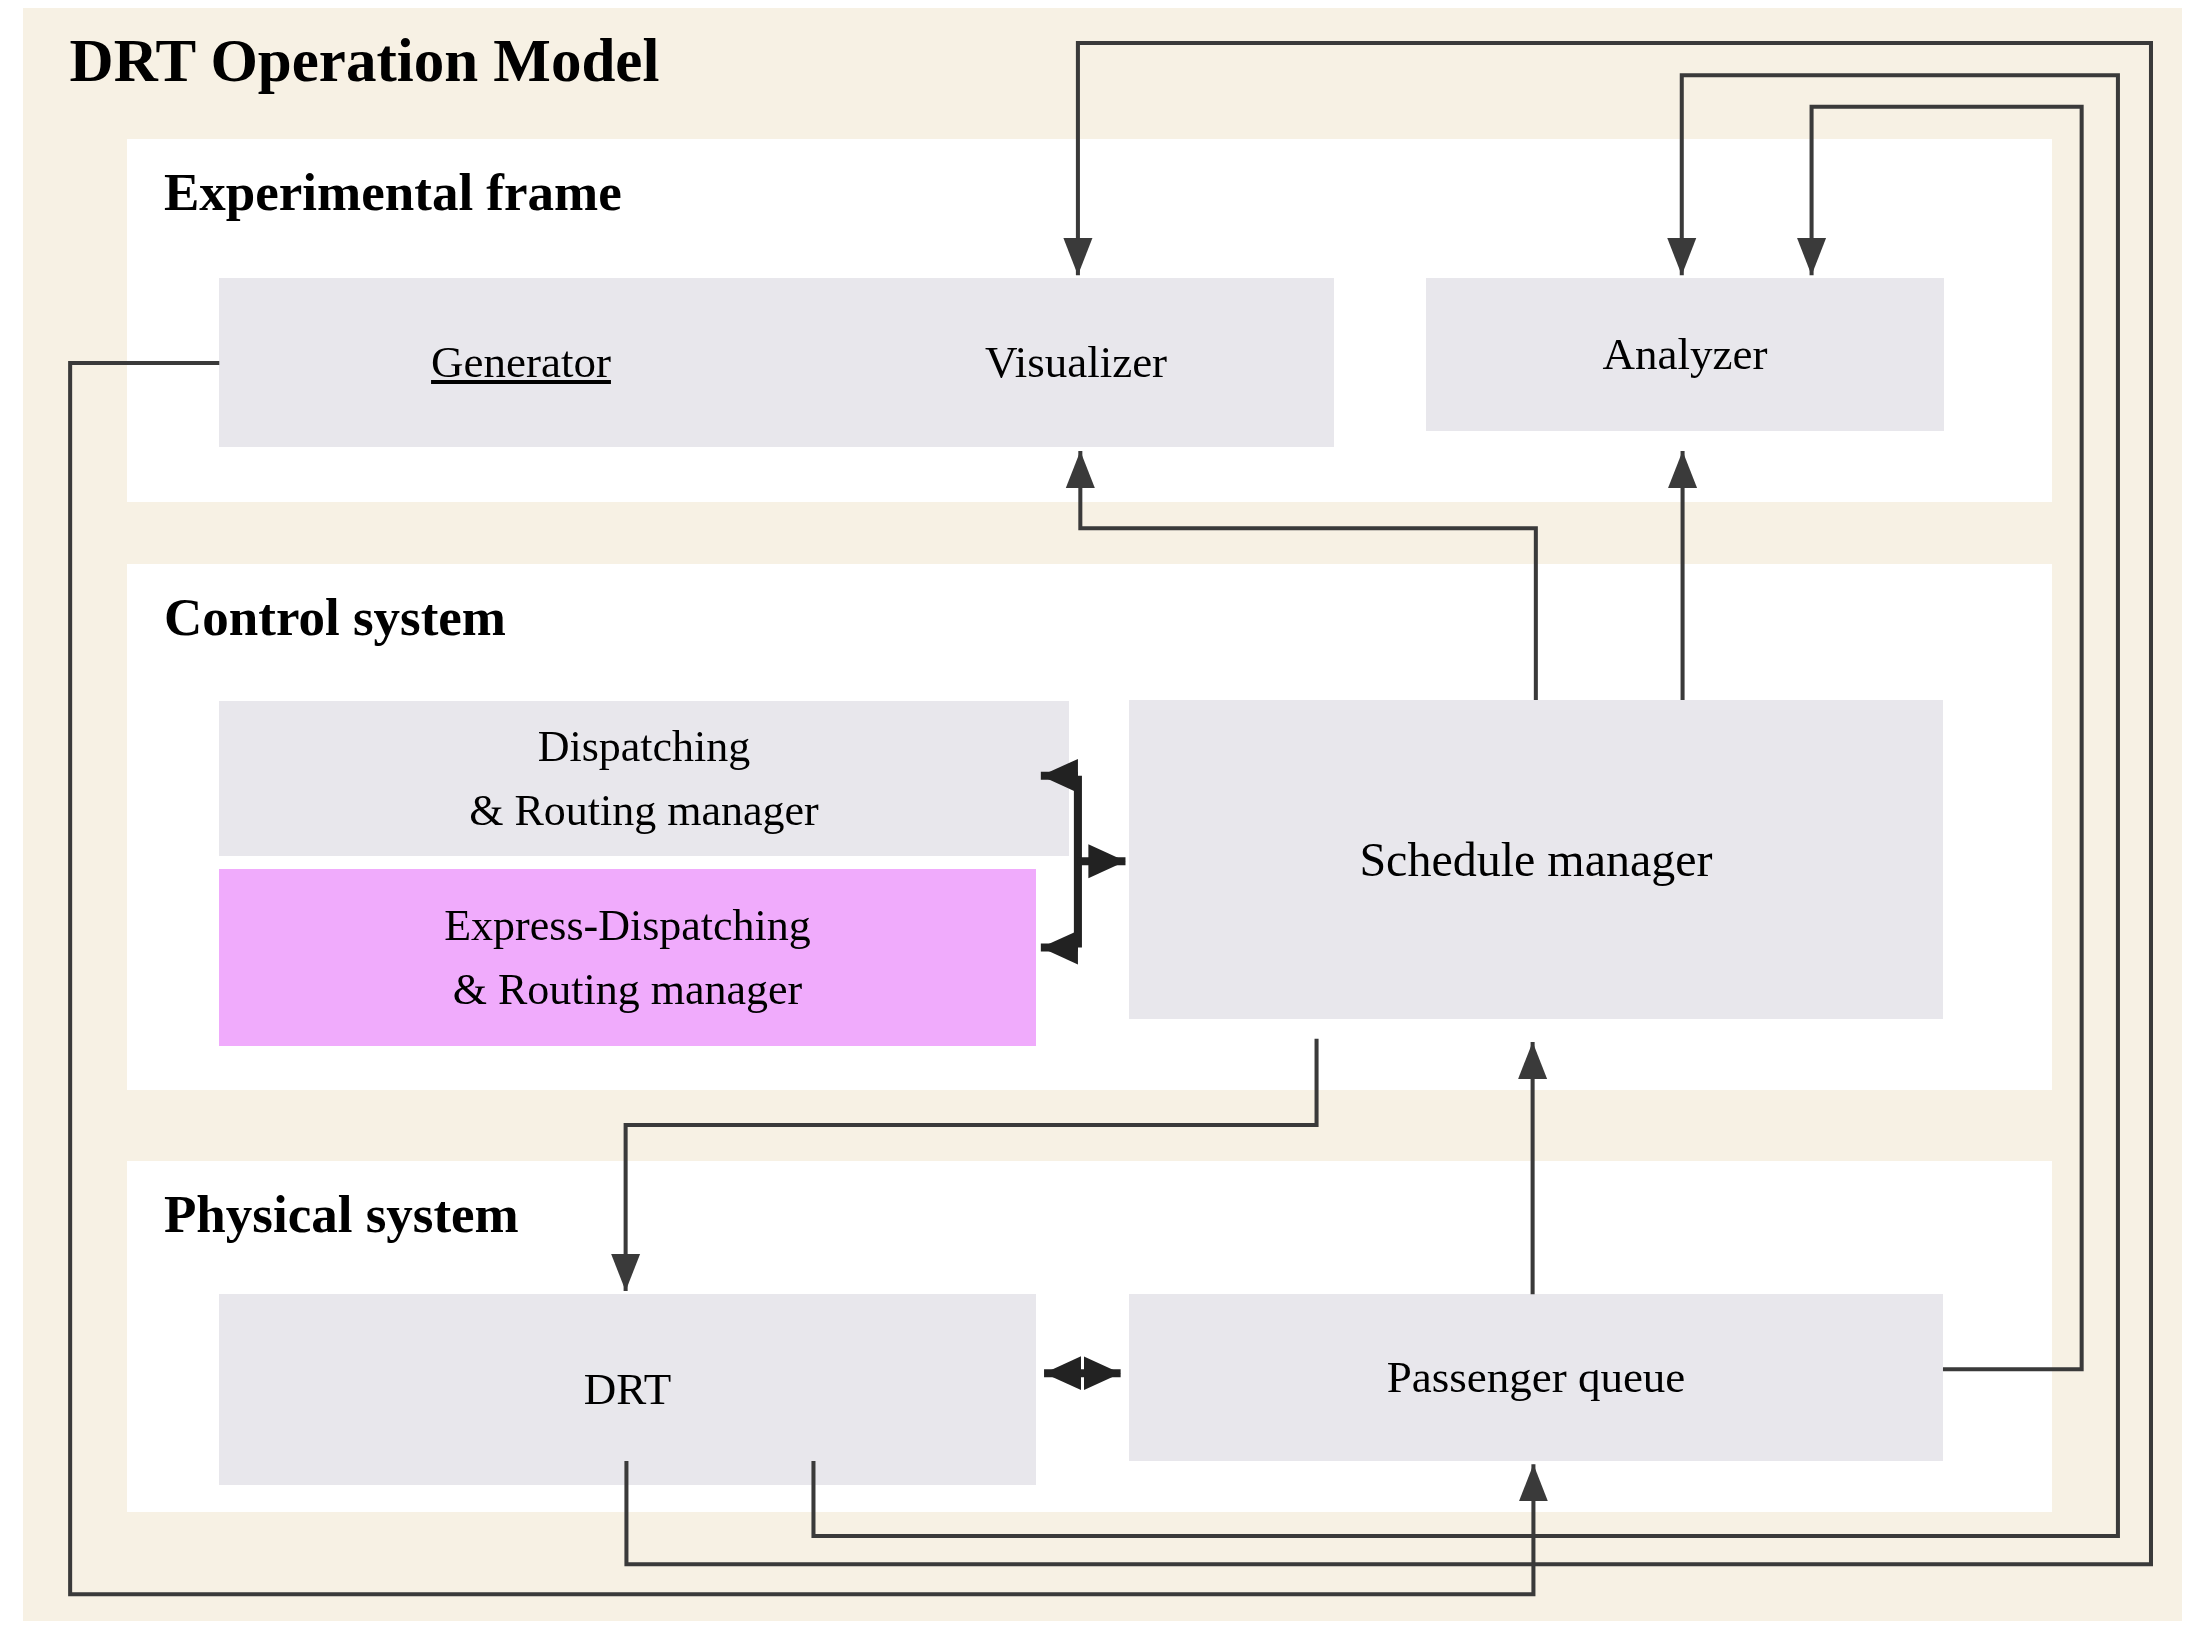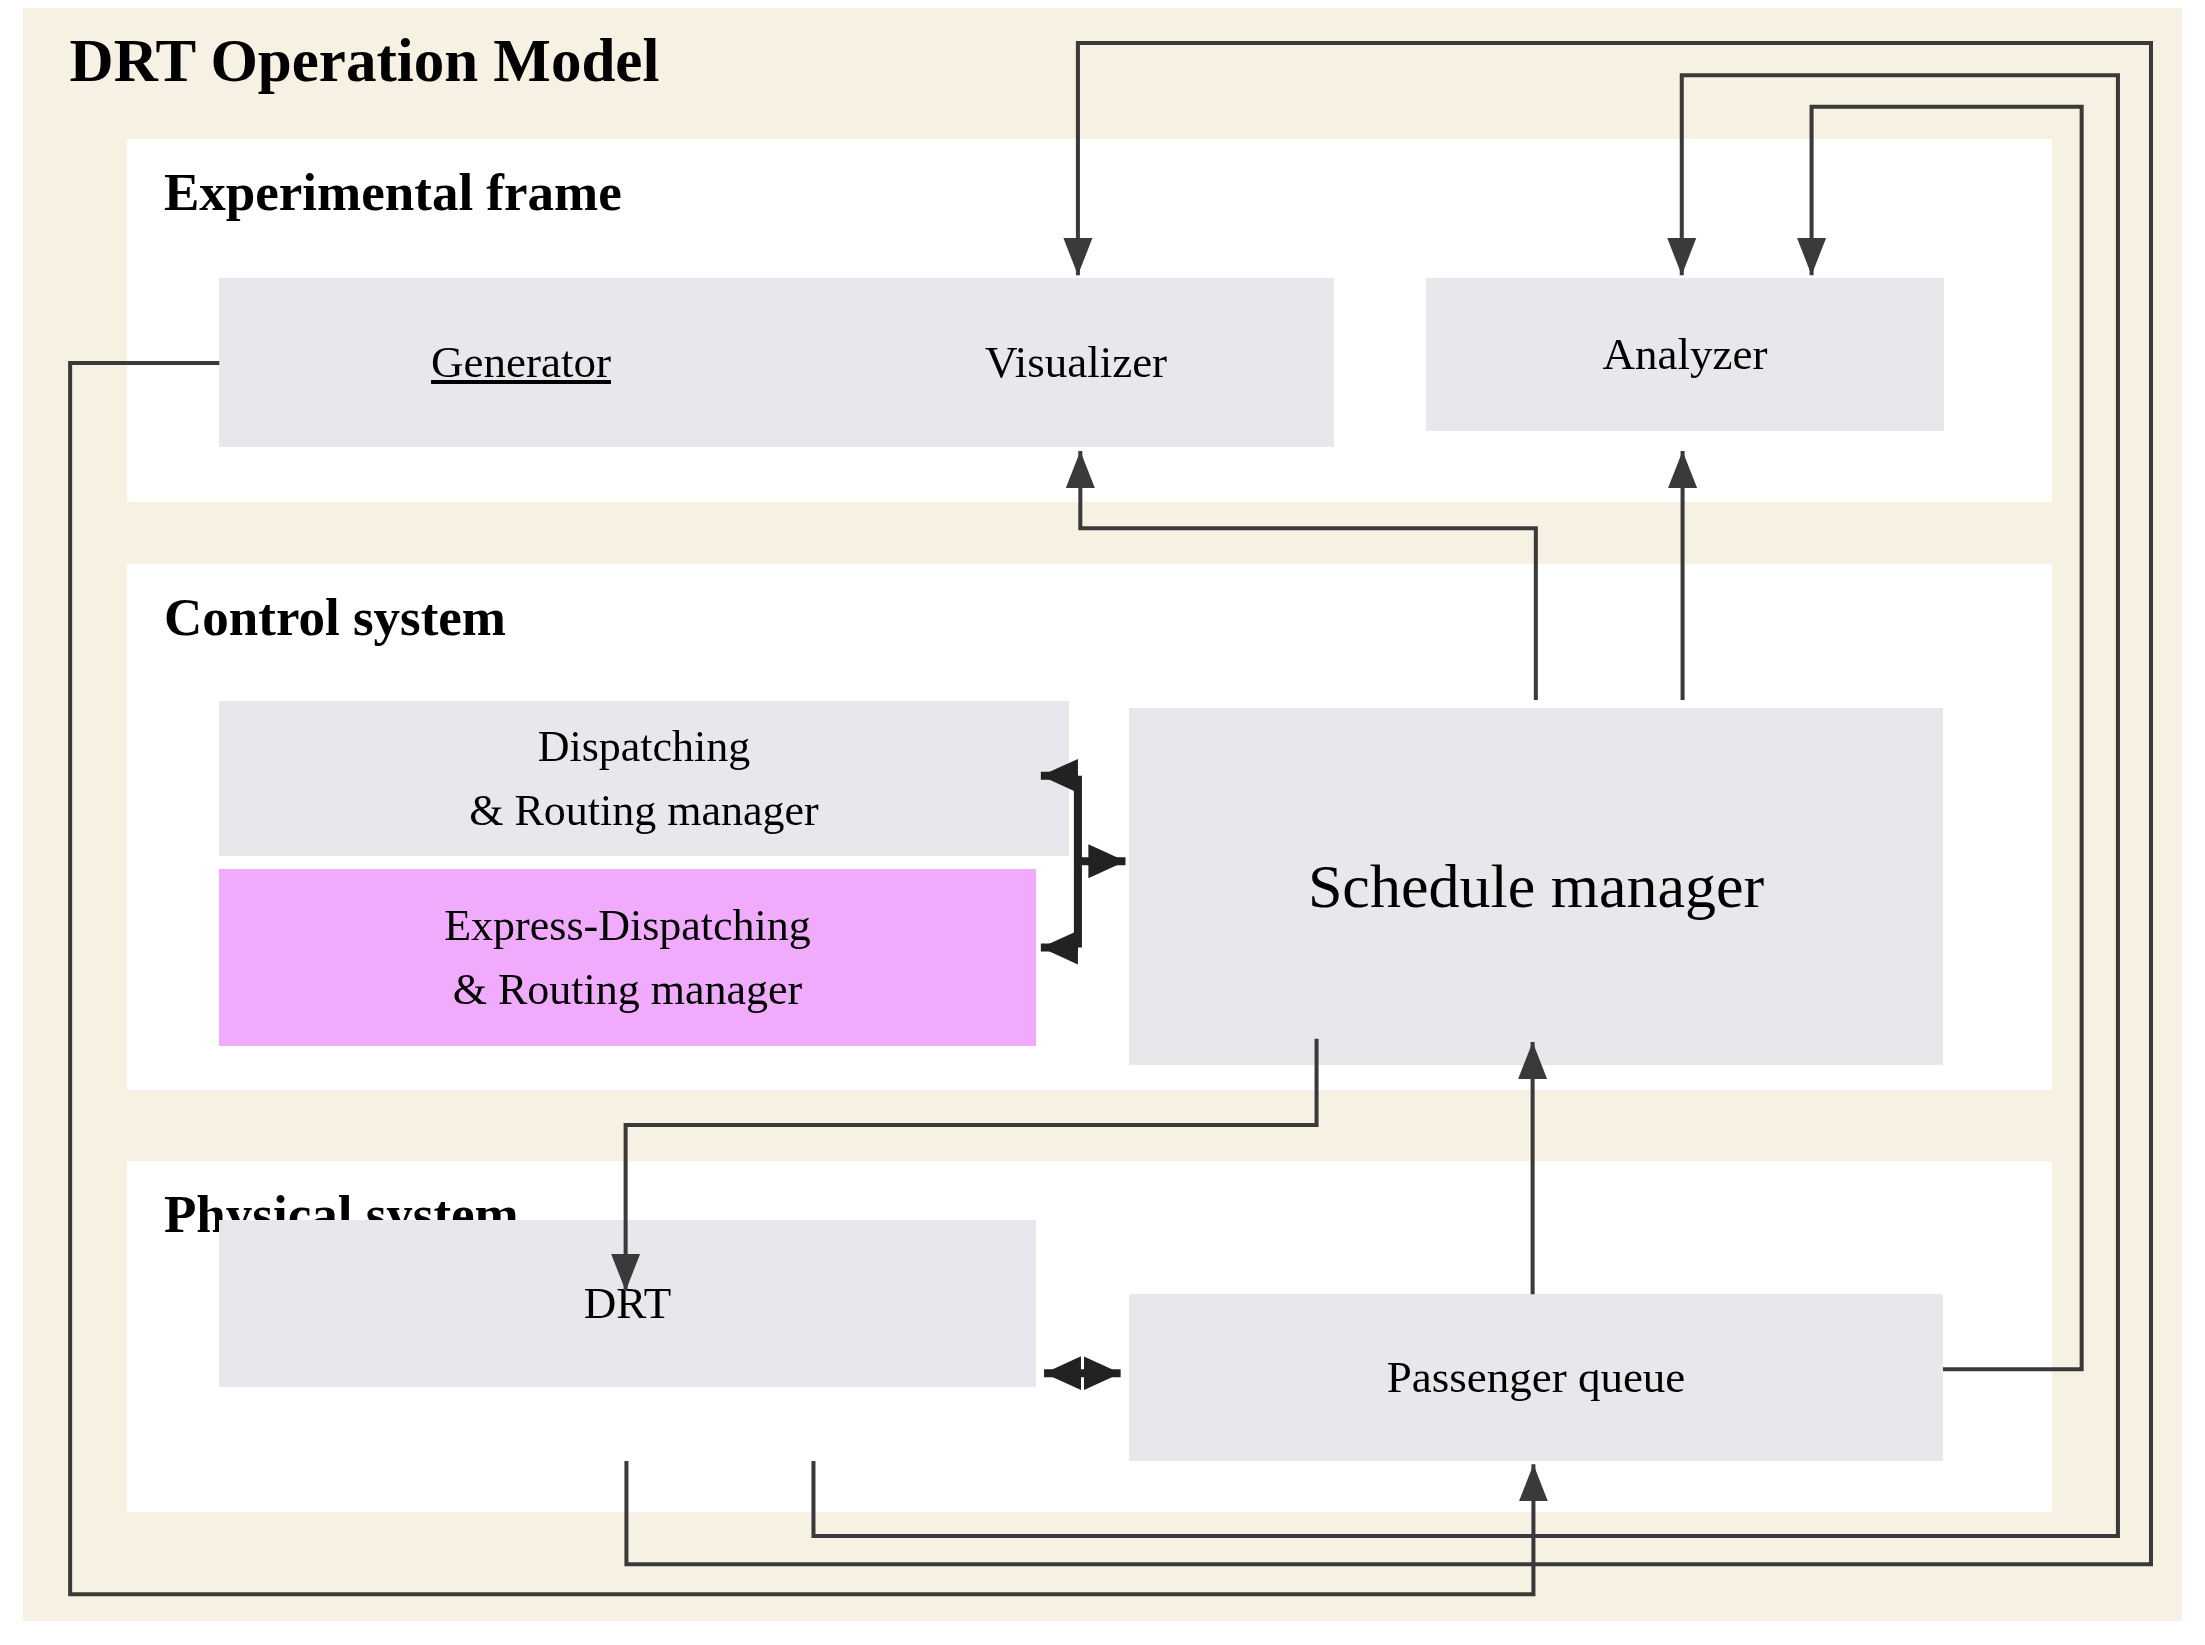--- a/index.html
+++ b/index.html
@@ -30,22 +30,22 @@
     position:absolute;background:#e8e7ec;
     display:flex;align-items:center;justify-content:center;
     text-align:center;font-size:45px;white-space:pre-line;line-height:1.45;
   }
   .node-blue{background:#f0abfc;}
   .n-generator{left:219px;top:278px;width:604px;height:169px;text-decoration:underline;}
   .n-visualizer{left:818px;top:278px;width:516px;height:169px;}
   .n-analyzer{left:1426px;top:278px;width:518px;height:153px;}
   .n-dispatching{left:219px;top:701px;width:850px;height:155px;font-size:44px;}
   .n-express{left:219px;top:869px;width:817px;height:177px;font-size:44px;}
-  .n-schedule{left:1129px;top:700px;width:814px;height:357px;font-size:62px;margin-top:8px;}
-  .n-drt{left:219px;top:1220px;width:817px;height:167px;}
+  .n-schedule{left:1129px;top:700px;width:814px;height:319px;font-size:48px;}
+  .n-drt{left:219px;top:1294px;width:817px;height:191px;}
   .n-passenger-queue{left:1129px;top:1294px;width:814px;height:167px;}
   .wires{position:absolute;left:0;top:0;width:2205px;height:1646px;pointer-events:none;}
   .wire{fill:none;stroke:#3a3a3a;stroke-width:5px;}
   .wire-thick{fill:none;stroke:#222222;stroke-width:10px;}
 </style>
 </head>
 <body>
 
 <div class="stage">
   <div class="outer">

